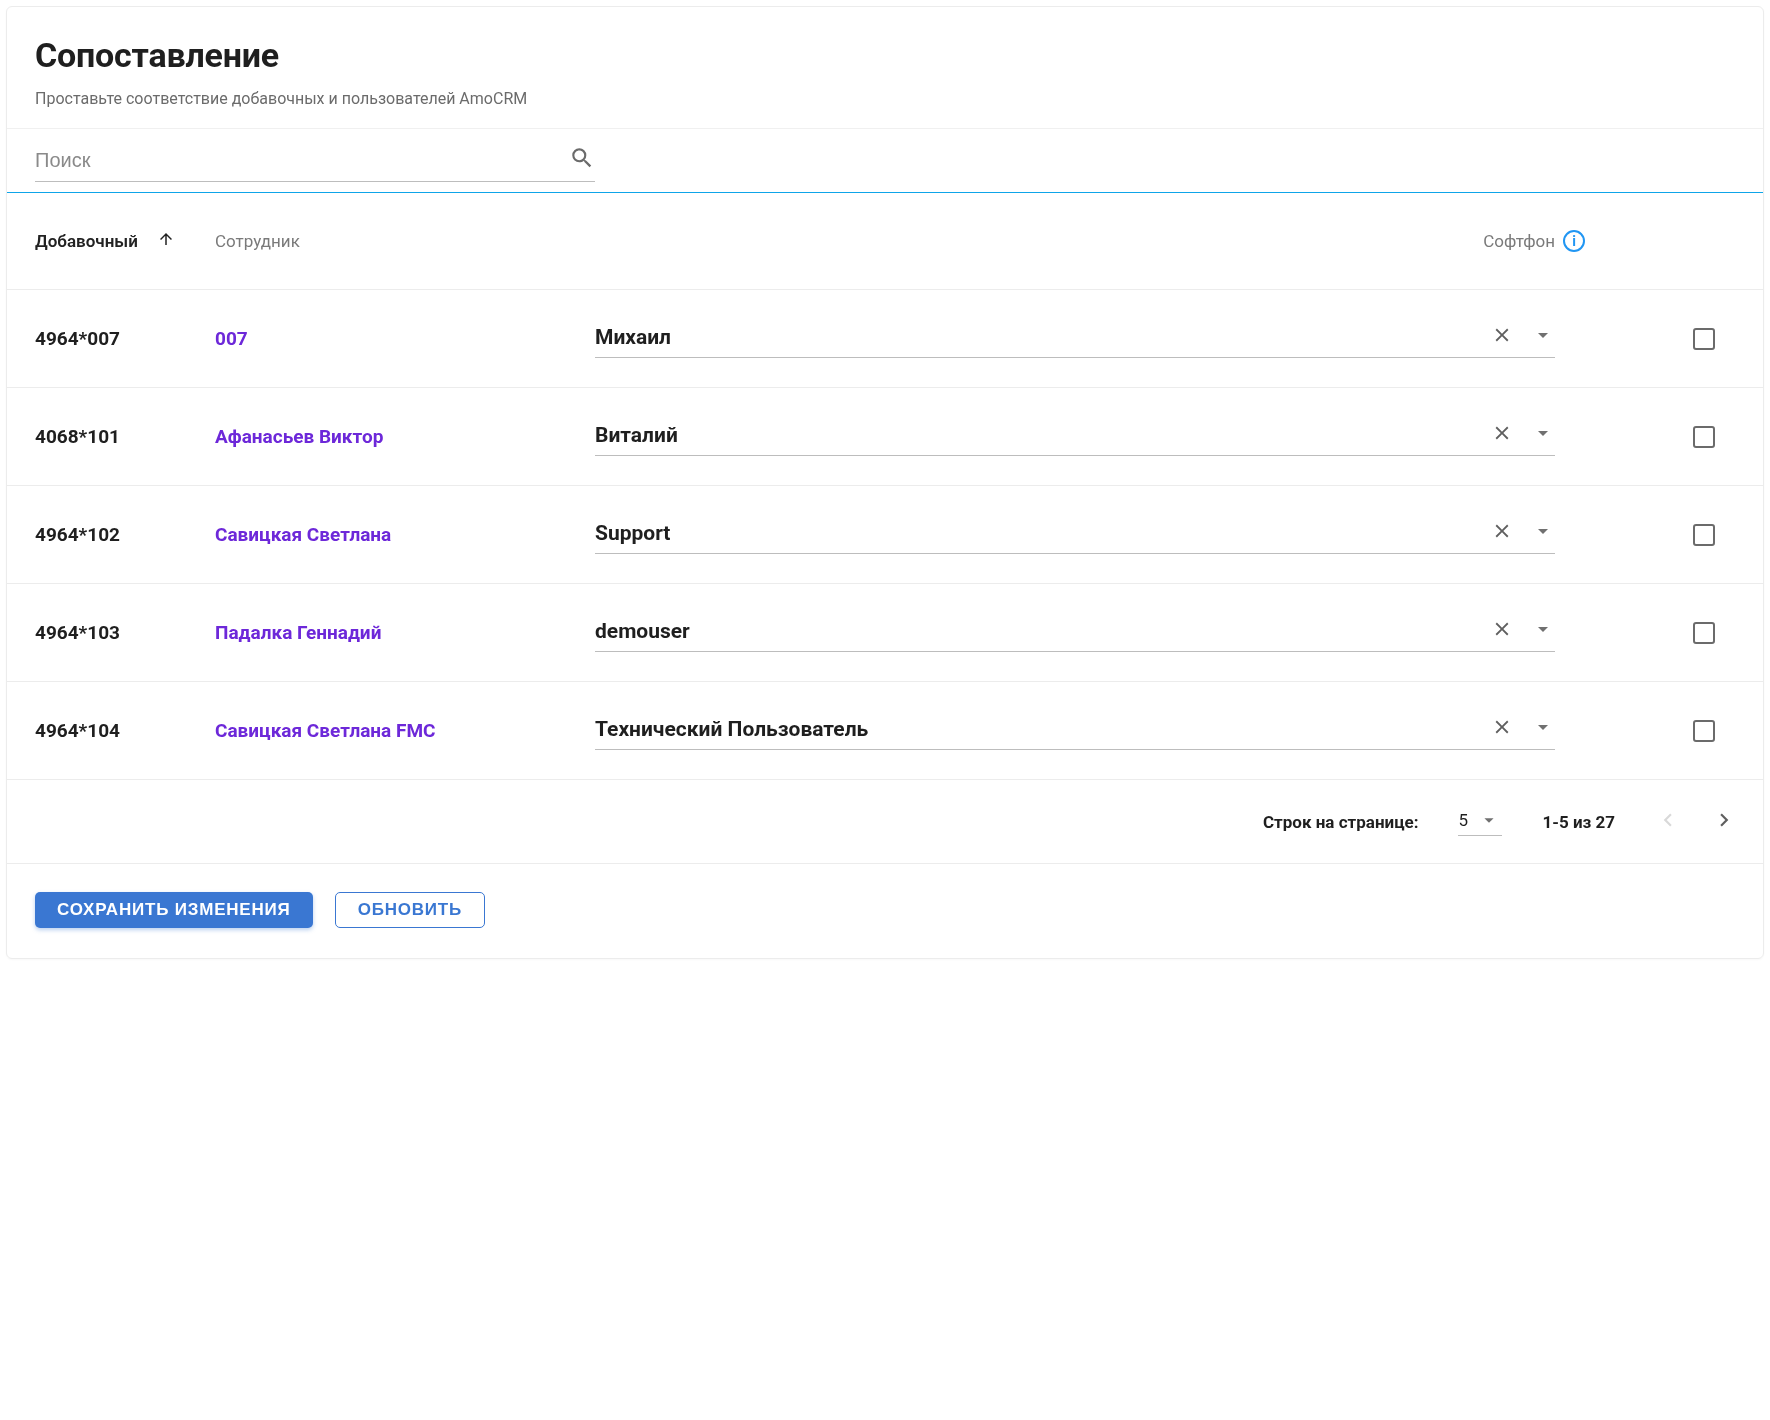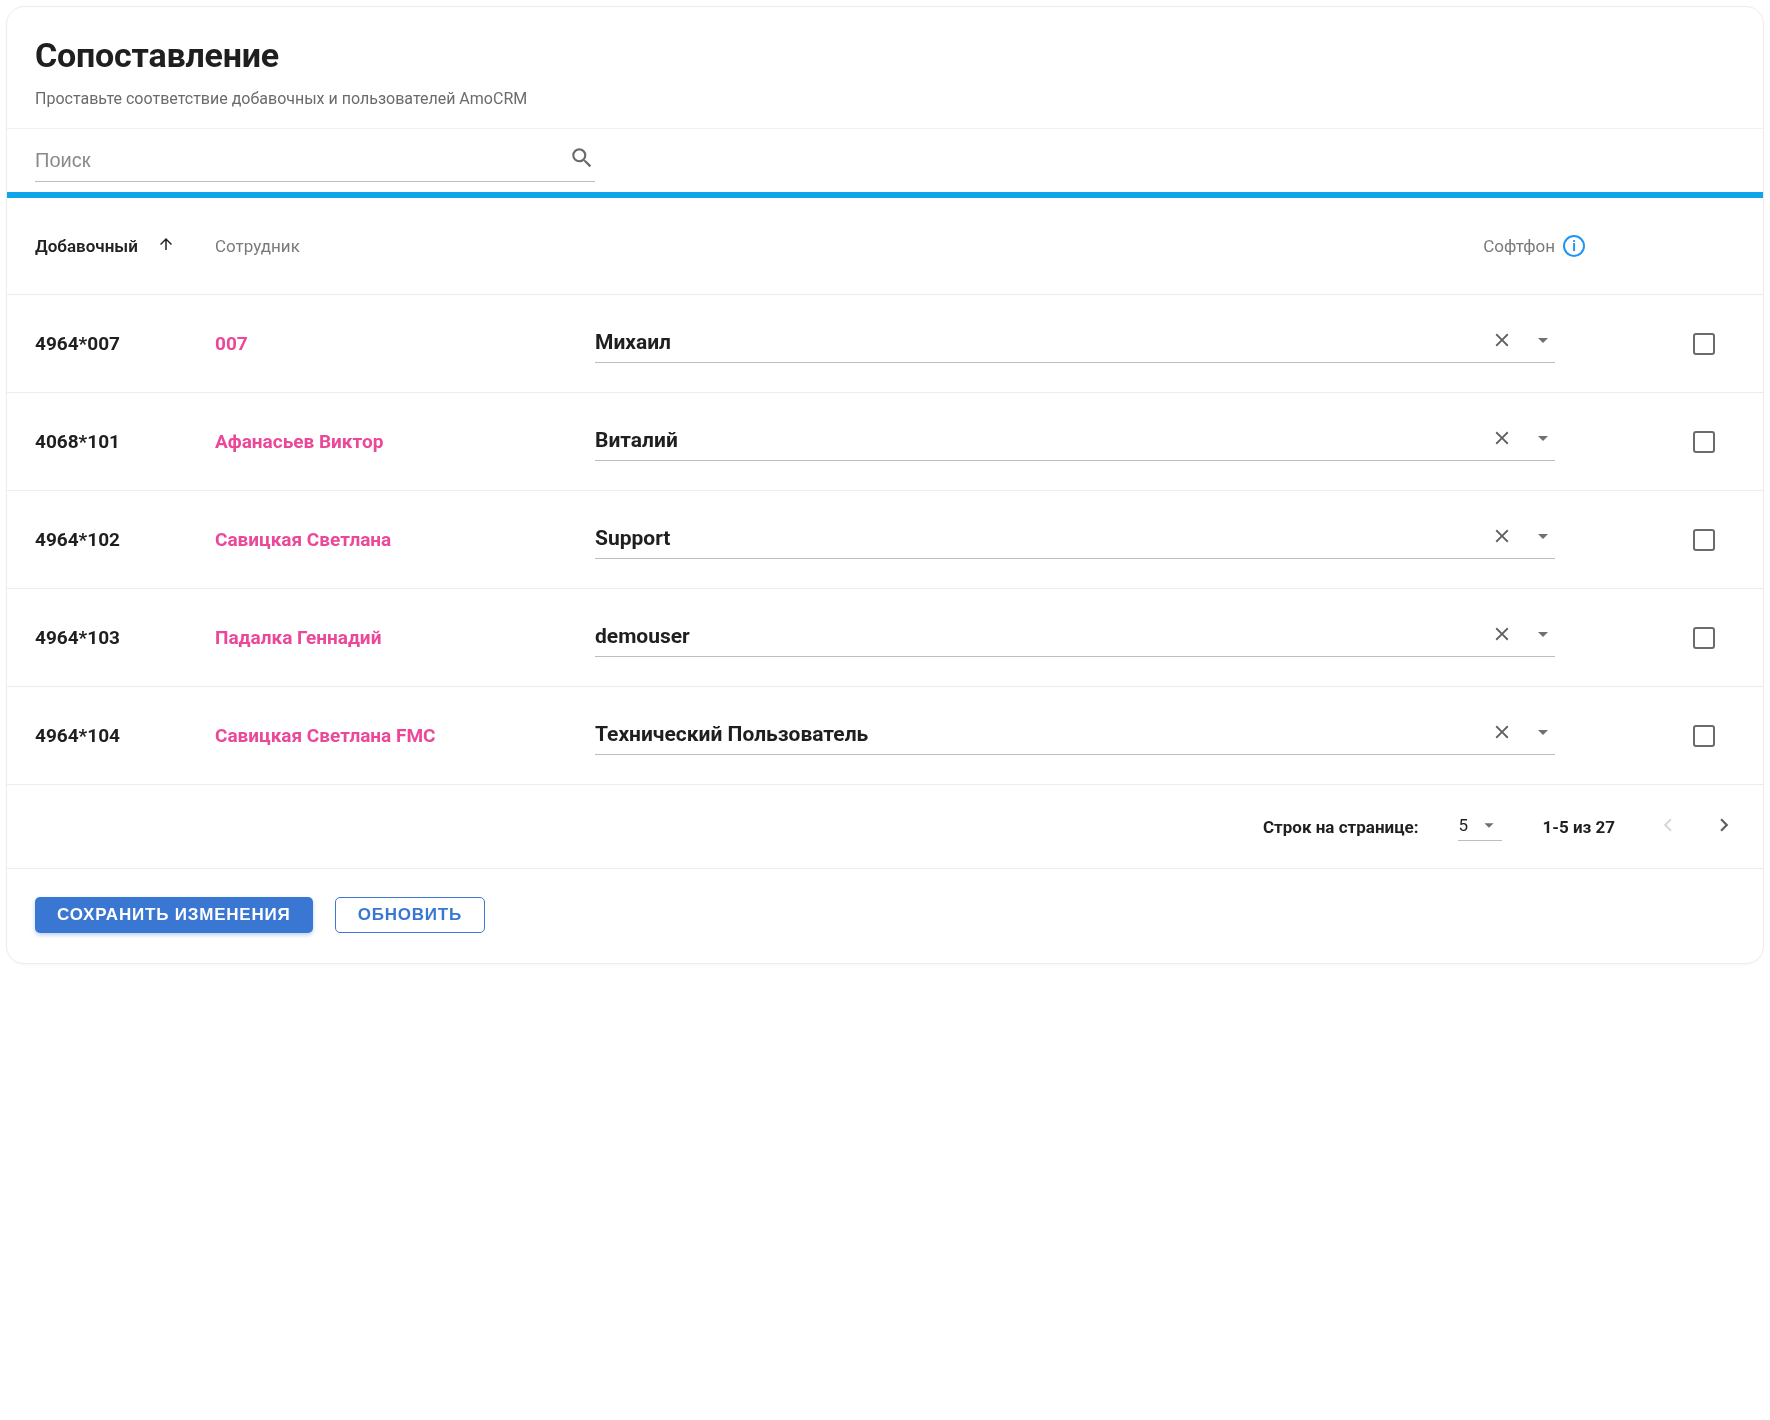--- a/index.html
+++ b/index.html
@@ -4,42 +4,42 @@
 <style>
   * { box-sizing: border-box; margin: 0; padding: 0; }
   body {
     font-family: -apple-system, BlinkMacSystemFont, "Segoe UI", Roboto, Helvetica, Arial, sans-serif;
     background: #fff;
     color: #212121;
     padding: 6px;
   }
   .card {
     border: 1px solid #ececec;
-    border-radius: 18px;
+    border-radius: 6px;
     overflow: hidden;
     box-shadow: 0 1px 2px rgba(0,0,0,0.03);
   }
   .header {
     padding: 28px 28px 20px 28px;
   }
   .title {
     font-size: 34px;
     font-weight: 700;
     color: #1f1f1f;
     margin-bottom: 14px;
     letter-spacing: -0.2px;
   }
   .subtitle {
     font-size: 16px;
     color: #6b6b6b;
   }
   .search-row {
     padding: 0 28px 10px 28px;
     border-top: 1px solid #f0f0f0;
-    border-bottom: 6px solid #0ea5e9;
+    border-bottom: 1px solid #0ea5e9;
     padding-top: 10px;
   }
   .search-field {
     display: flex;
     align-items: center;
     width: 560px;
     border-bottom: 1px solid #bdbdbd;
     padding: 6px 0;
   }
   .search-input {
@@ -73,21 +73,21 @@
     width: 22px; height: 22px; border-radius: 50%;
     border: 2px solid #2196f3; display: flex; align-items: center; justify-content: center;
     color: #2196f3; font-weight: 700; font-size: 14px;
   }
 
   .trow {
     height: 98px;
     border-top: 1px solid #ececec;
   }
   .cell.ext { font-size: 19px; font-weight: 700; color: #1f1f1f; }
-  .cell.emp { font-size: 19px; font-weight: 700; color: #ec4899; }
+  .cell.emp { font-size: 19px; font-weight: 700; color: #6d28d9; }
   .cell.sel { padding-right: 30px; }
   .select-field {
     display: flex;
     align-items: center;
     border-bottom: 1px solid #bdbdbd;
     padding: 4px 0 6px 0;
   }
   .select-value {
     flex: 1;
     font-size: 21px;

